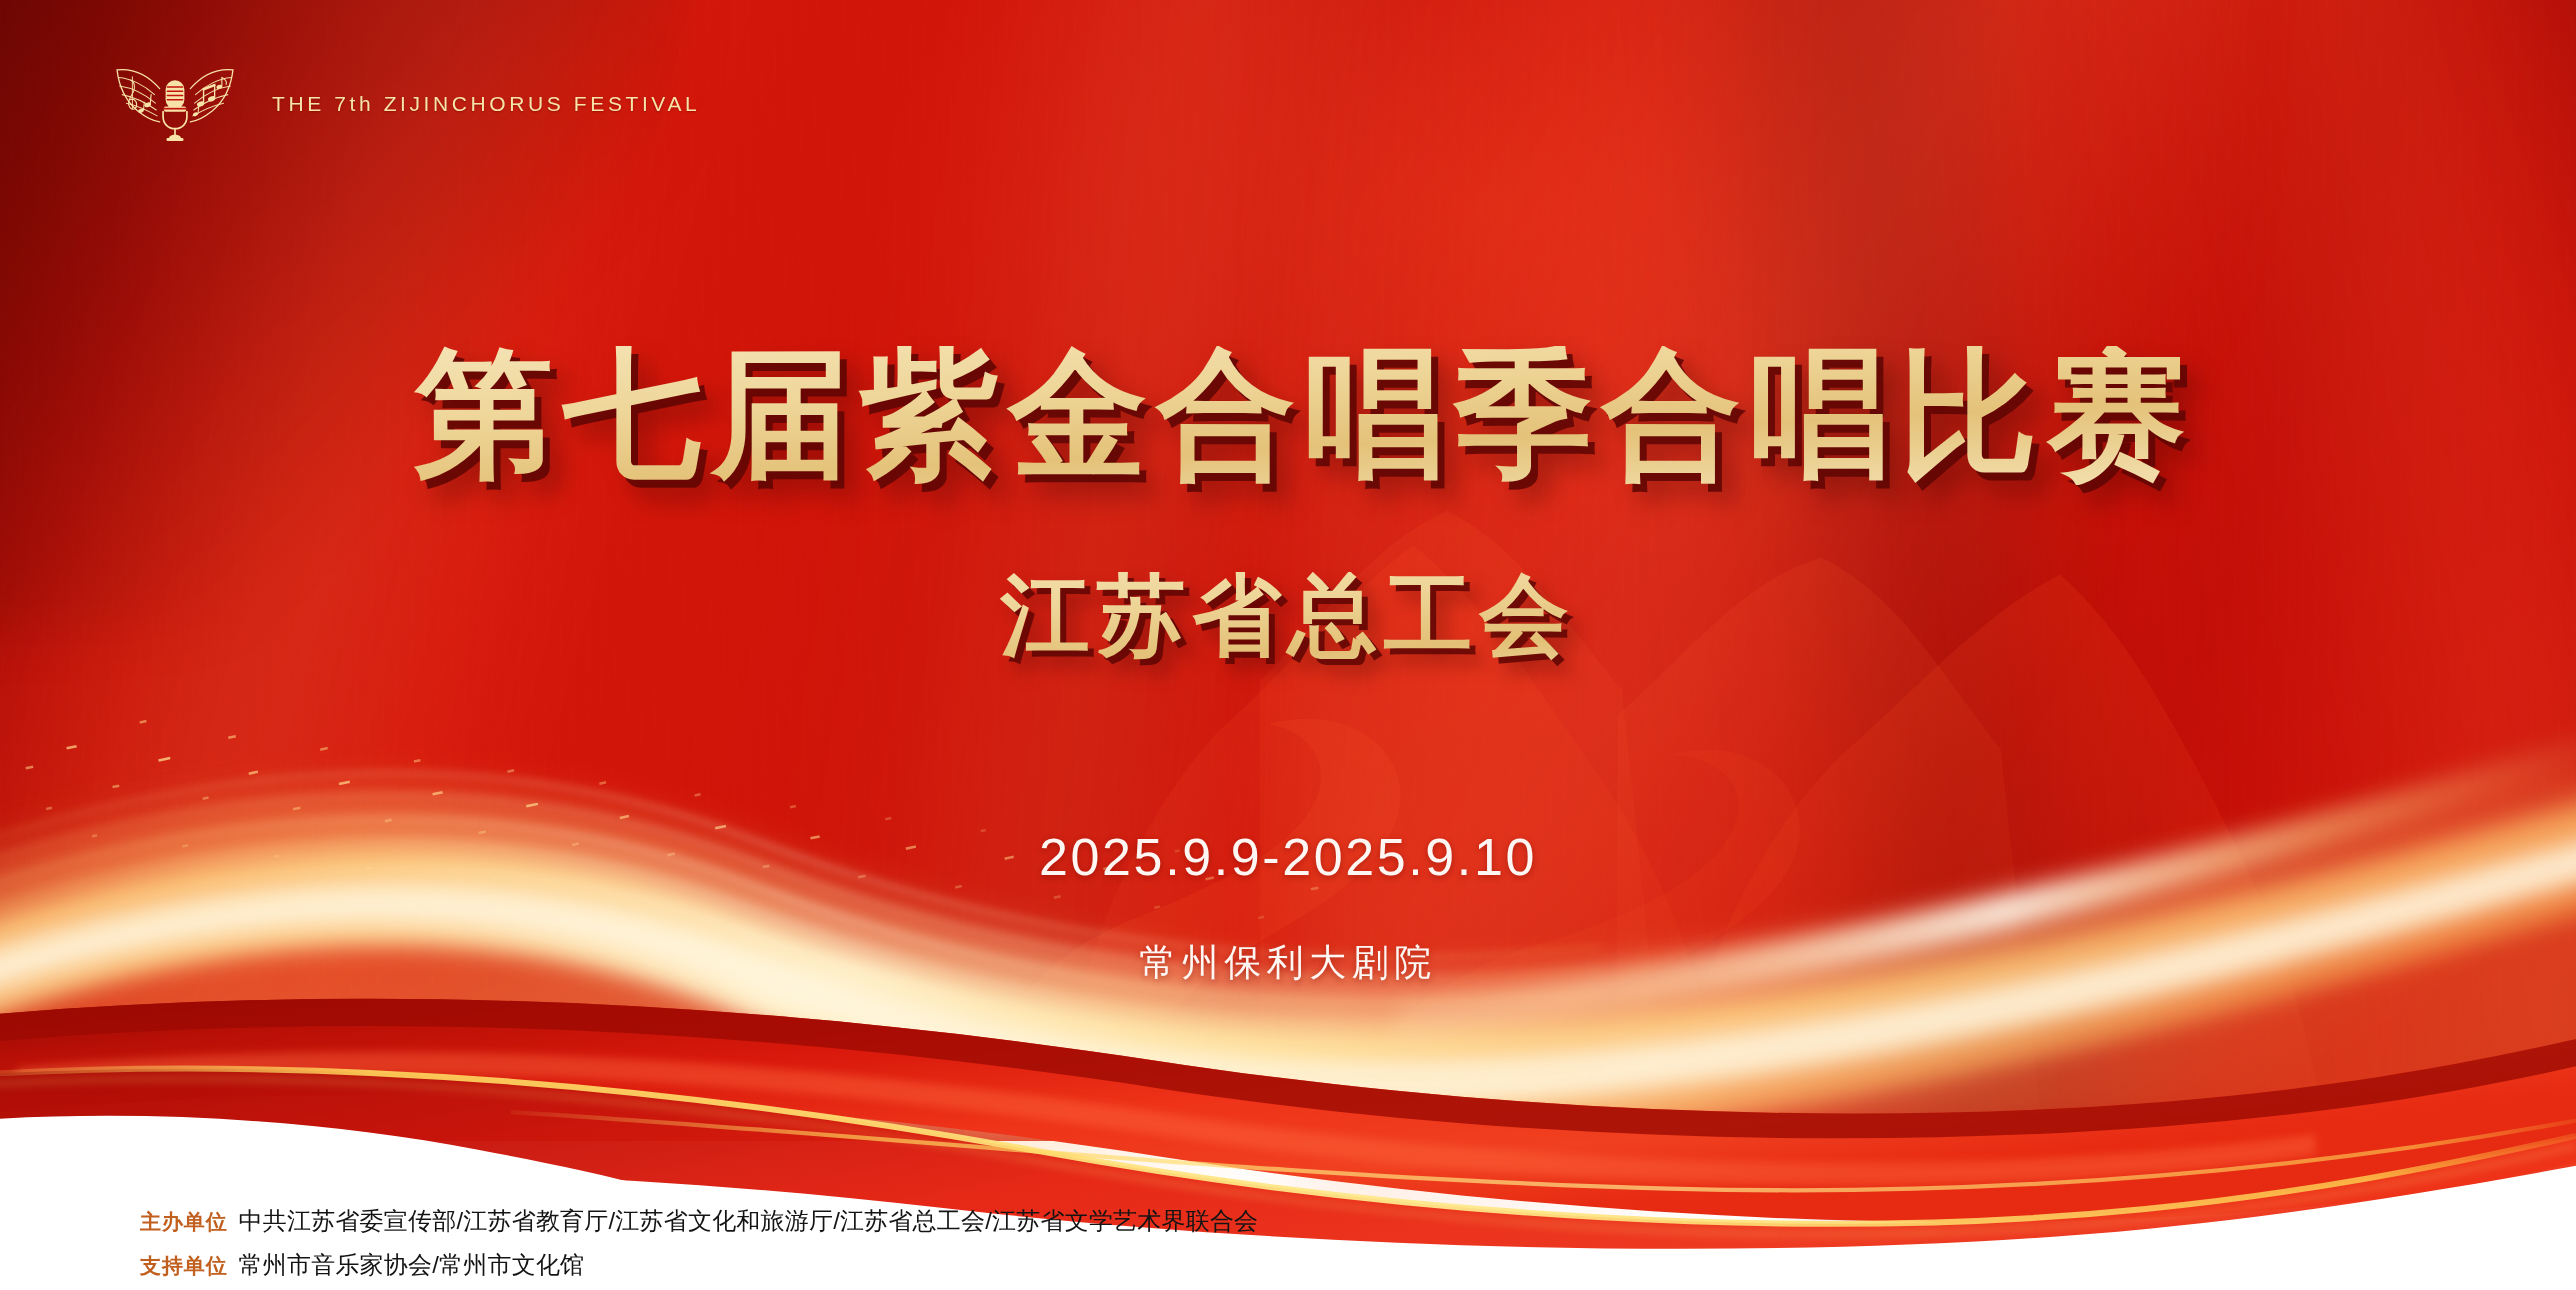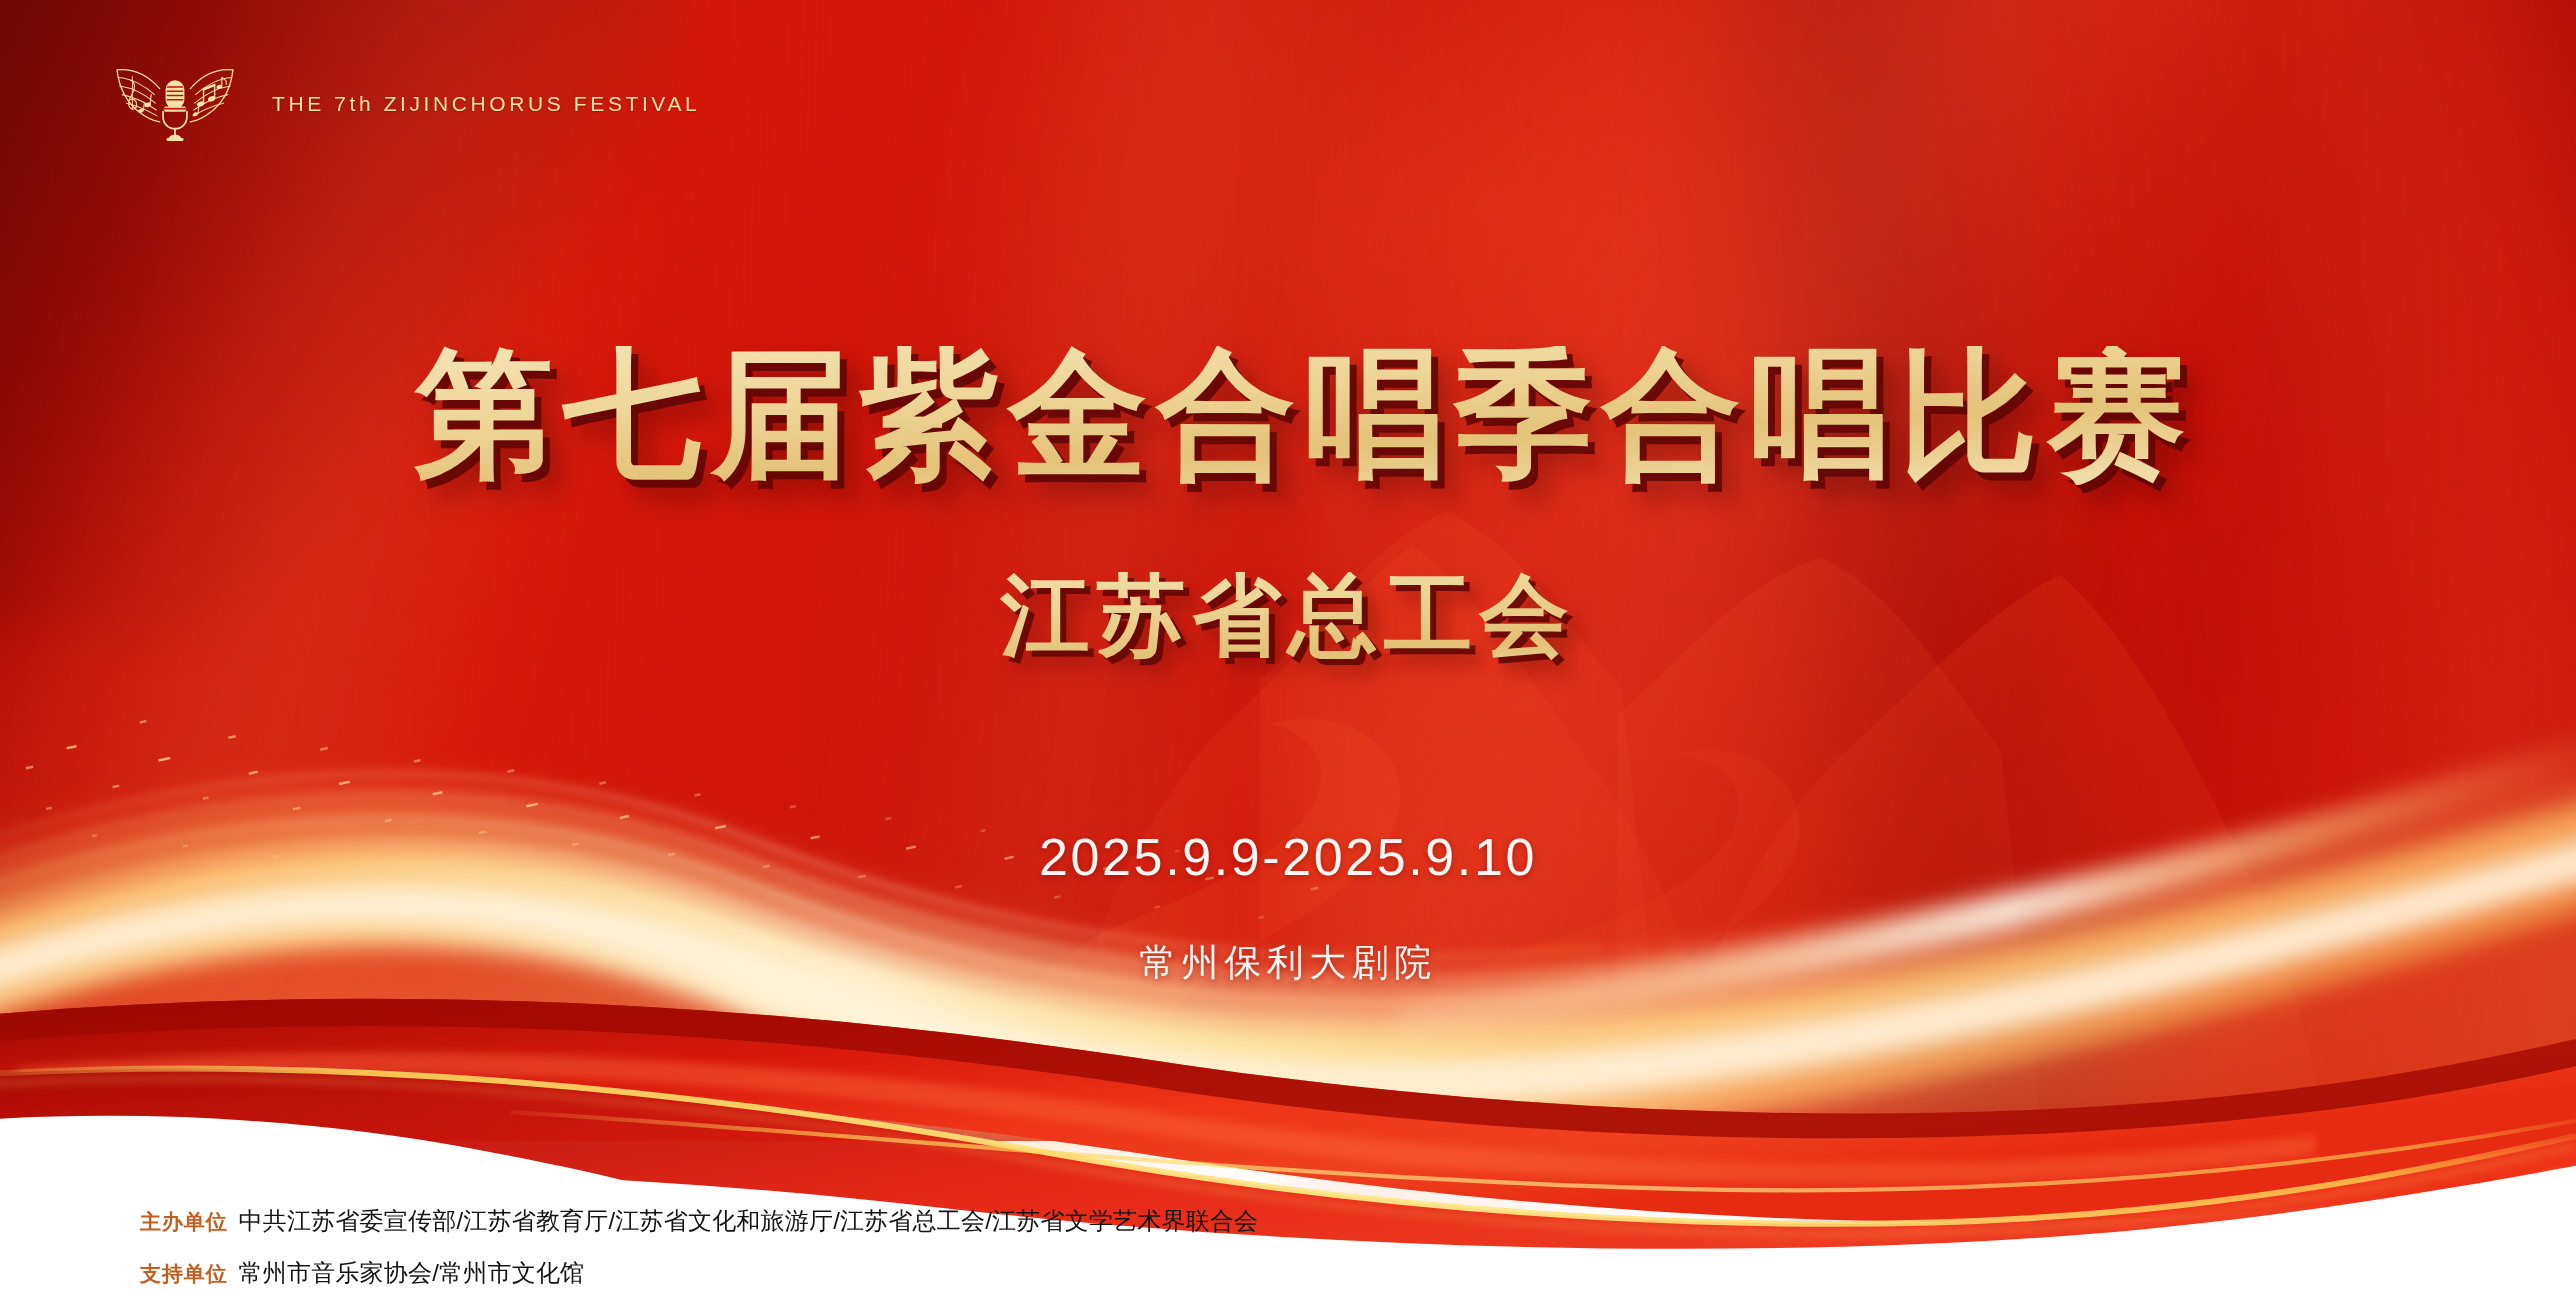--- a/index.html
+++ b/index.html
@@ -137,21 +137,21 @@
     white-space:nowrap;
   }
   .date-line  { top:827px; font-size:52px; letter-spacing:2.6px; }
   .venue-line { top:938px; font-size:37px; letter-spacing:5.5px; }
 
   
   .footer {
     position:absolute; left:0; top:1205px; width:2576px; height:85px;
     display:flex; align-items:flex-start;
   }
-  .fcol { display:flex; flex-direction:column; gap:20px; }
+  .fcol { display:flex; flex-direction:column; gap:12px; }
   .fcol.left  { margin-left:140px; }
   .fcol.right { margin-left:104px; }
   .frow { display:flex; align-items:baseline; gap:11px; white-space:nowrap; }
   .flabel {
     color:#C15F1E; font-weight:700; font-size:21px;
     letter-spacing:0.9px;
   }
   .fvalue {
     color:#141414; font-weight:400; font-size:24px;
     letter-spacing:0.2px;

